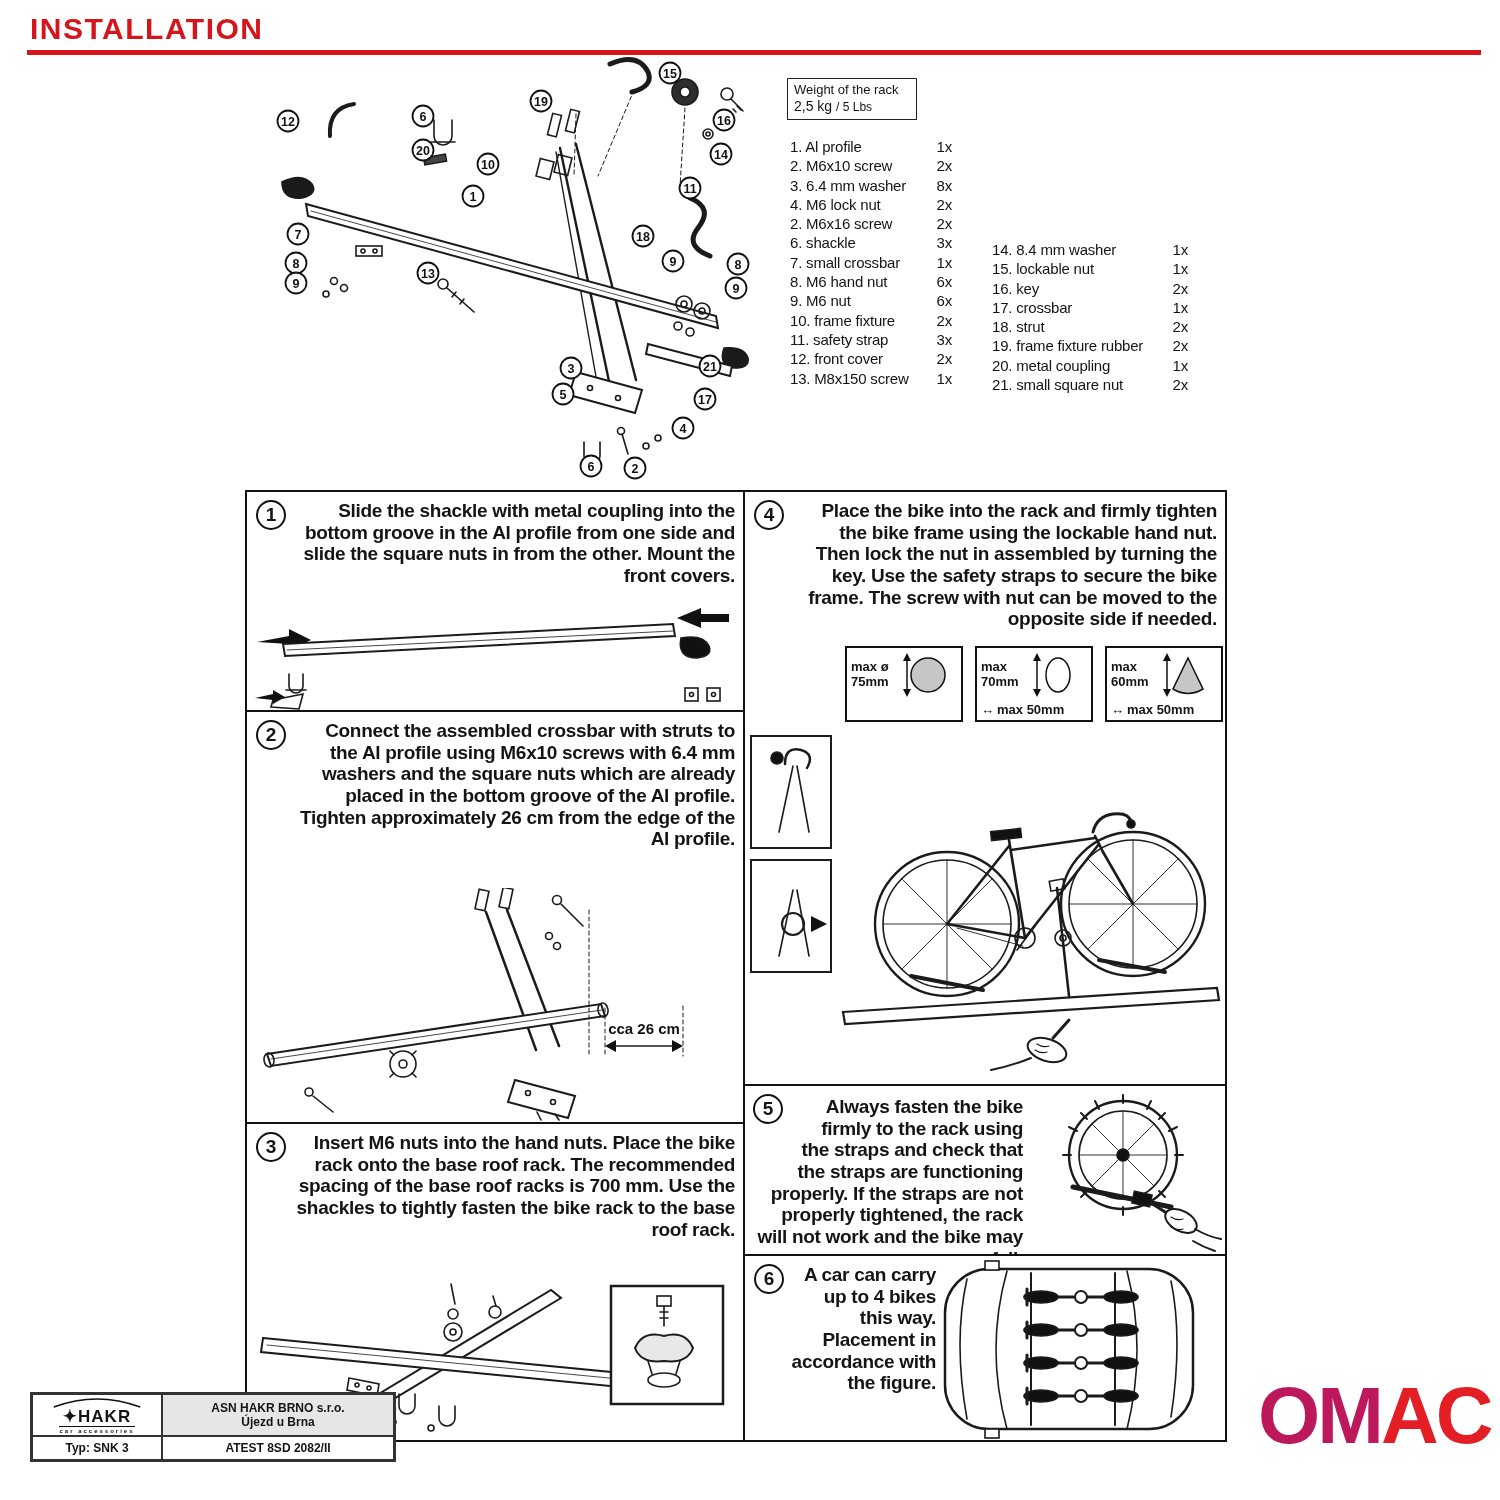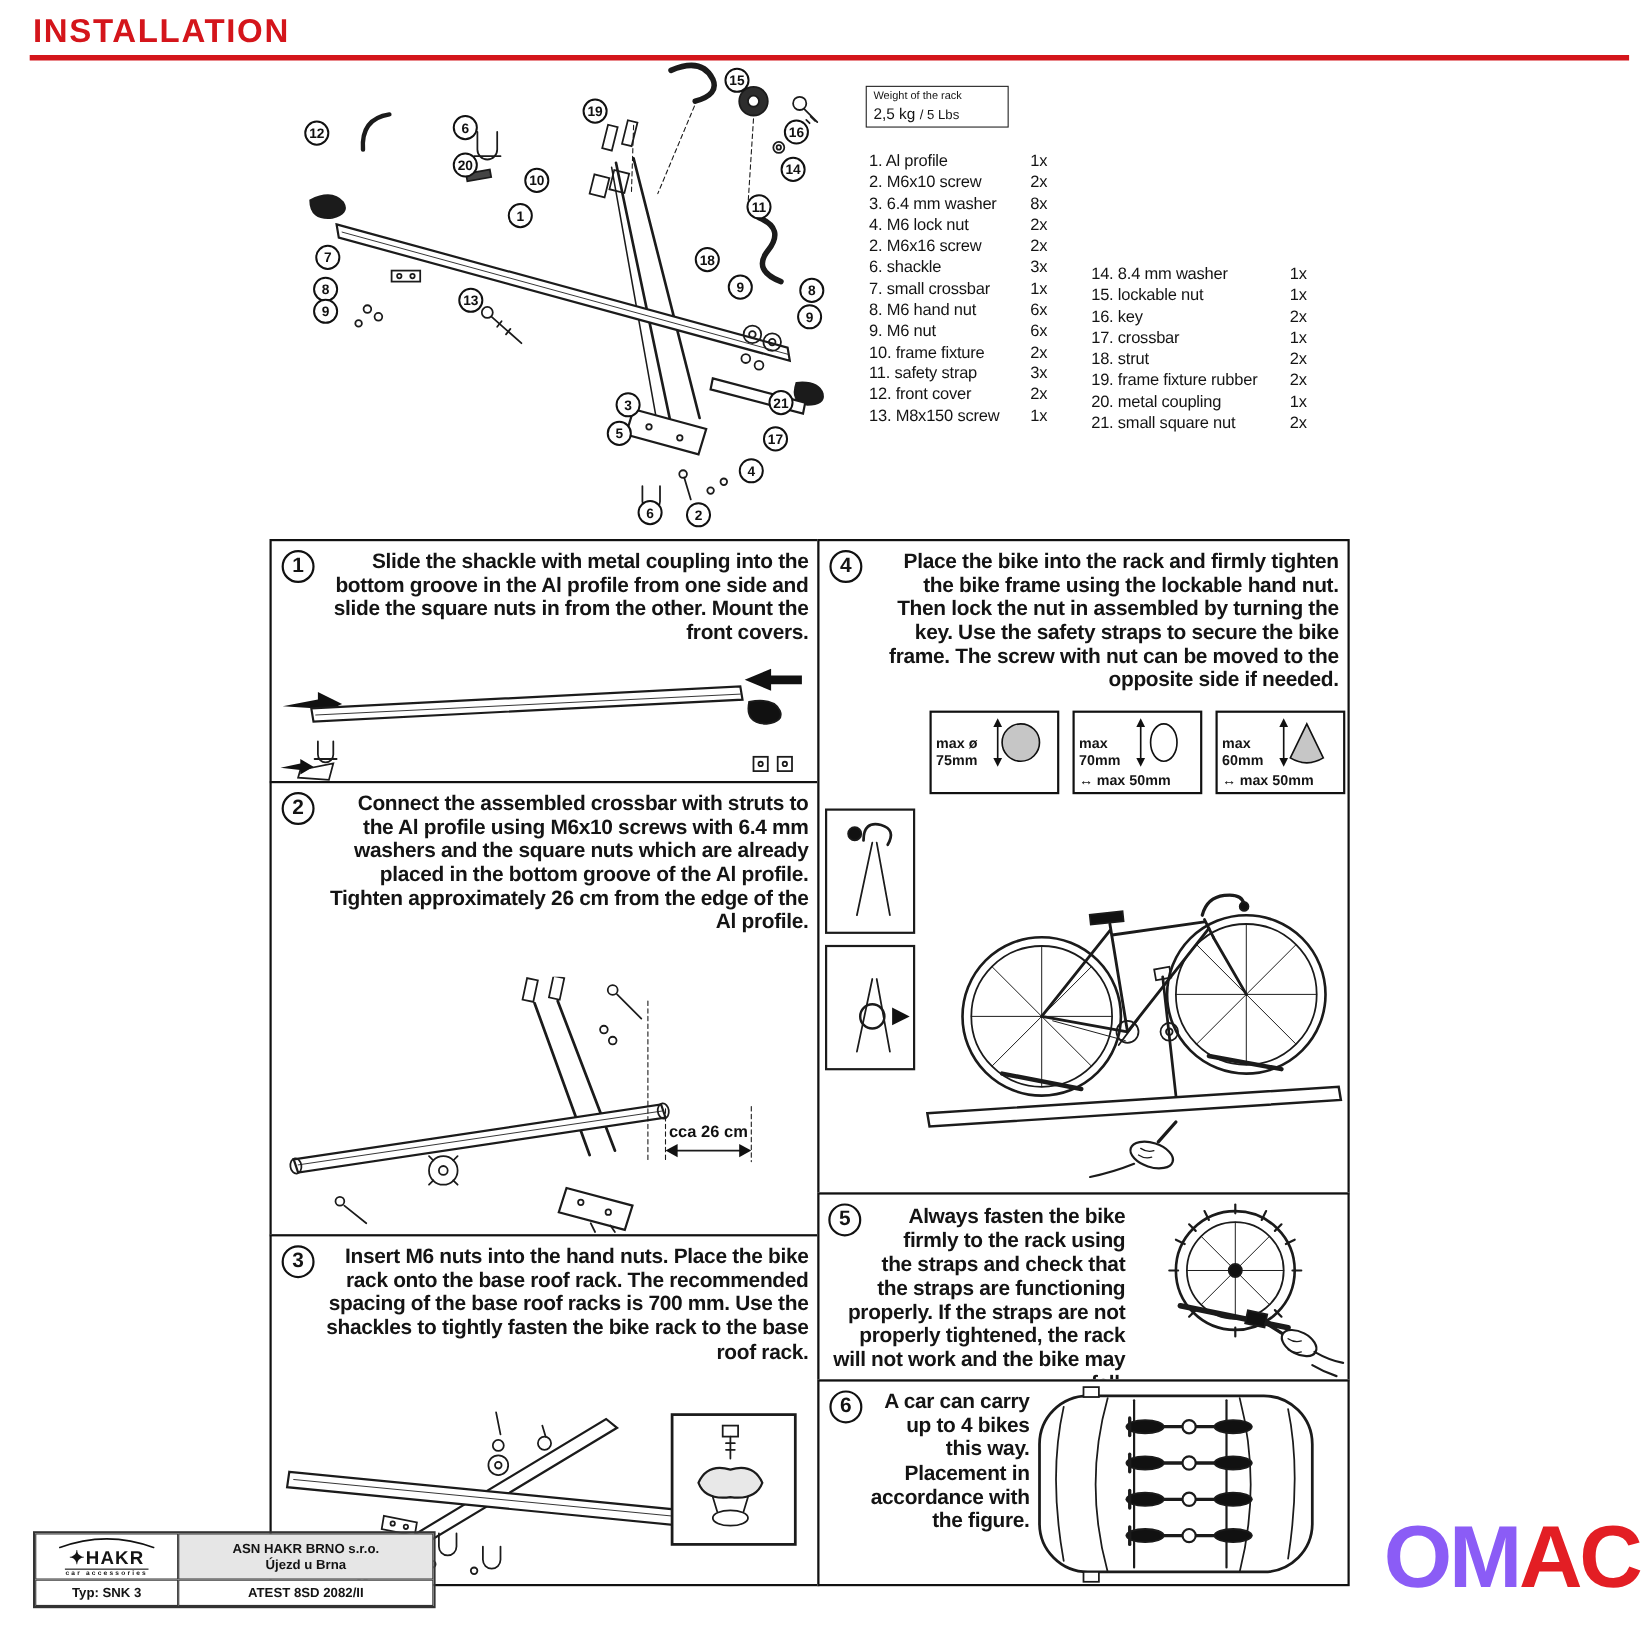--- a/index.html
+++ b/index.html
@@ -15,21 +15,21 @@
 
   
   .exploded{left:238px;top:56px;width:530px;height:440px}
   svg{display:block}
   .ln{stroke:#1b1b1b;fill:none;stroke-width:1.6;stroke-linecap:round}
   .callout-circle{fill:#fff;stroke:#111;stroke-width:1.8}
   .callout-num{font:bold 12.5px "Liberation Sans",sans-serif;text-anchor:middle;fill:#111}
 
   
   .weight-box{left:787px;top:78px;width:130px;border:1.5px solid #222;padding:3px 6px;line-height:1.25}
-  .wb-title{font-size:10px}
+  .wb-title{font-size:13px}
   .wb-value{font-size:14px}
   .wb-lbs{font-size:12px}
 
   
   .parts-col{font-size:15px;letter-spacing:-0.2px}
   .part-row{display:flex;justify-content:space-between;line-height:19.3px}
   .part-qty{margin-left:8px}
 
   
   .panel{position:absolute;border:2px solid #111;background:#fff}
@@ -37,21 +37,21 @@
     border-radius:50%;display:flex;align-items:center;justify-content:center;
     font-weight:bold;font-size:19px}
   .step-text{margin:8px 8px 0 46px;font-weight:bold;font-size:19px;line-height:1.14;
     letter-spacing:-0.3px;text-align:right}
   .panel-art{position:absolute}
 
   
   .limits-row{position:absolute;left:100px;top:154px;display:flex;gap:12px}
   .limit-box{width:118px;height:76px;border:2px solid #111;padding:3px 4px;display:flex;
     flex-direction:column;justify-content:space-between}
-  .limit-top{display:flex;align-items:flex-end;gap:10px}
+  .limit-top{display:flex;align-items:center;gap:10px}
   .limit-text{font-weight:bold;font-size:13px;line-height:1.15}
   .limit-text span{display:block}
   .limit-shape{width:48px;height:48px;flex:0 0 auto}
   .limit-bottom{font-weight:bold;font-size:13px;}
   .h-arrow{font-weight:bold;margin-right:3px}
 
   
   .p5-left{position:absolute;left:8px;top:6px;width:270px}
   .p5-left .step-num{position:static;float:left;margin:2px 9px 56px 0}
   .p5-left .step-text{margin:4px 0 0 0}
@@ -66,21 +66,21 @@
   .fcell.gray{background:#e6e6e6}
   .logo-cell{justify-content:space-between;padding-top:2px}
   .roof-arc{width:110px;height:12px}
   .roof-arc path{stroke:#111;stroke-width:2;fill:none}
   .hakr-line{font-size:17px;font-weight:bold;letter-spacing:1px;line-height:1}
   .hakr-sub{font-size:6px;letter-spacing:2px;border-top:1px solid #111;margin-top:1px;padding-top:1px}
 
   
   .omac{position:absolute;left:1258px;top:1376px;font-size:80px;font-weight:bold;
     letter-spacing:-3px;line-height:1}
-  .omac .p1{color:#8b5cf6}
+  .omac .p1{color:#be185d}
   .omac .p2{color:var(--brand_red,#e31e24)}
 
   .dim-label{font:bold 15px "Liberation Sans",sans-serif;text-anchor:middle;fill:#111}
 </style>
 </head>
 <body>
 
 <div class="sheet">
 
   <h1 class="title">INSTALLATION</h1>

